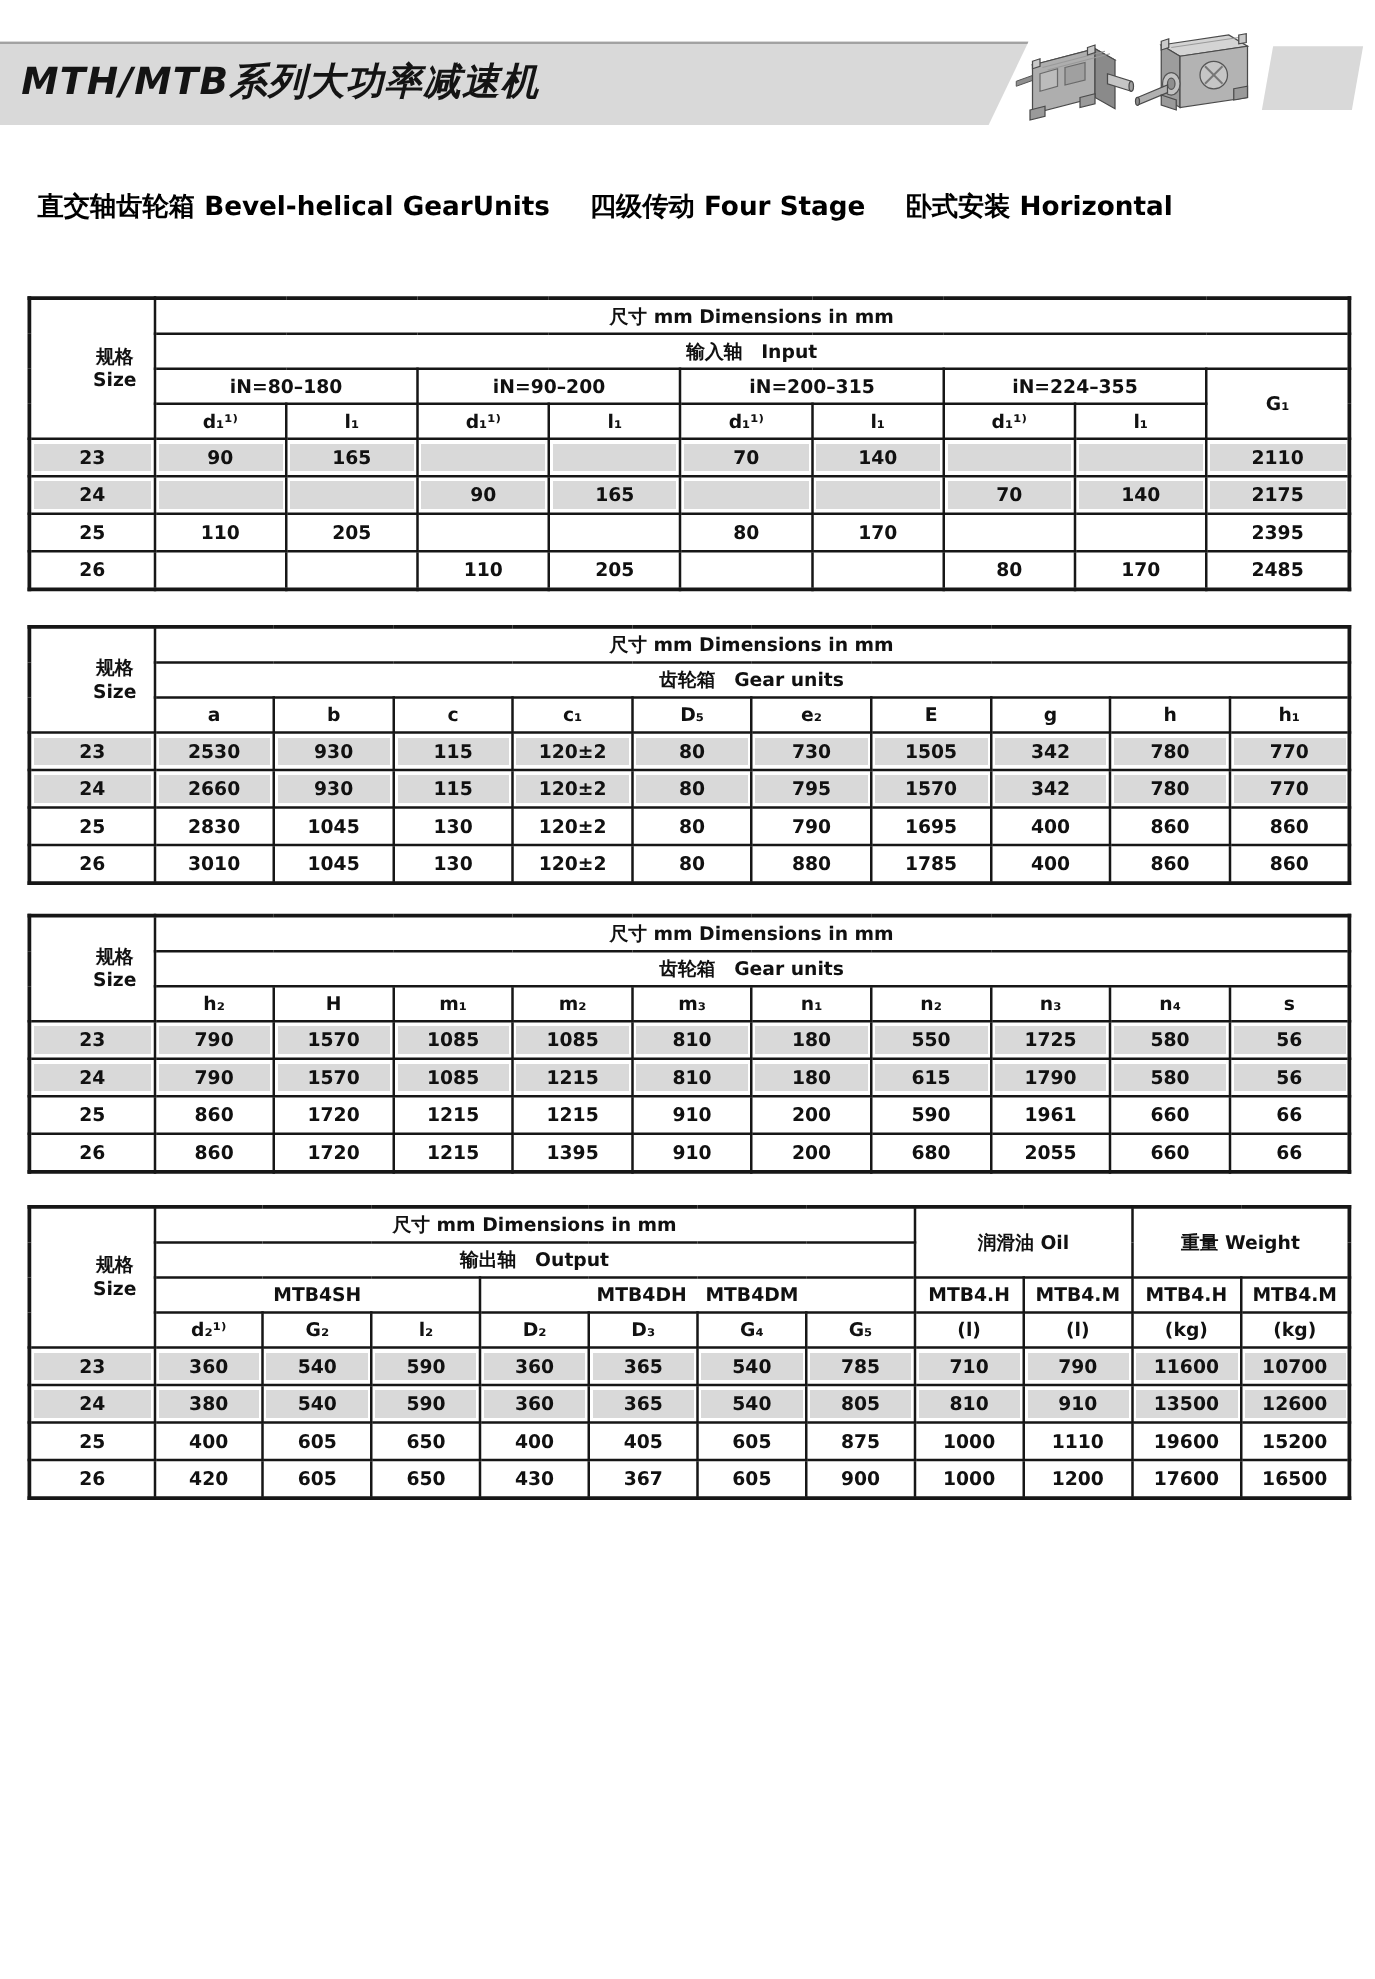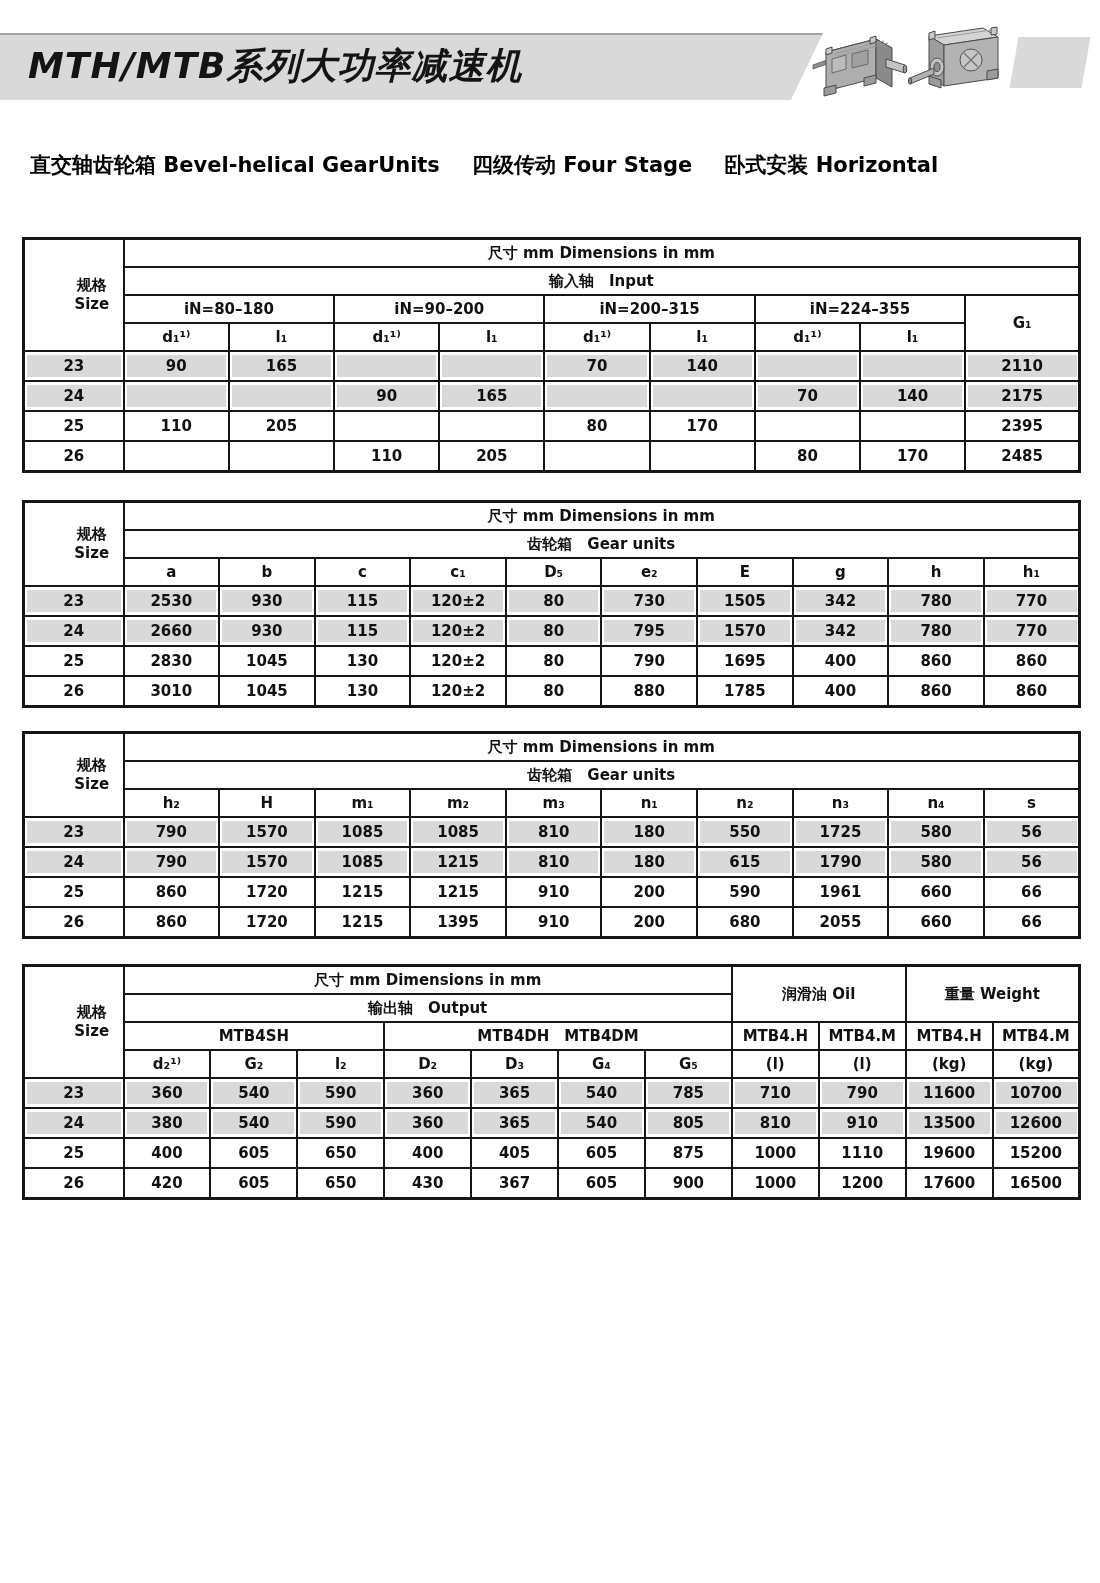--- a/index.html
+++ b/index.html
@@ -8,22 +8,22 @@
     font-family:"DejaVu Sans", sans-serif; color:#111; overflow:hidden;
   }
 
   
   .banner {
     position:absolute; left:0; top:33px; width:823px; height:67px;
     background:linear-gradient(180deg,#a2a2a2 0,#a2a2a2 2px,#d9d9d9 2px);
     clip-path:polygon(0 0,100% 0,96.1% 100%,0 100%);
   }
   .banner-title {
-    position:absolute; left:28px; top:0; line-height:66px;
-    font-size:36px; font-weight:bold; font-style:italic; letter-spacing:1px; color:#141414;
+    position:absolute; left:17px; top:0; line-height:66px;
+    font-size:30px; font-weight:bold; font-style:italic; letter-spacing:1px; color:#141414;
     white-space:nowrap;
   }
   .deco-band {
     position:absolute; left:1014px; top:37px; width:72px; height:51px;
     background:#d9d9d9; transform:skewX(-10deg);
   }
   .gb { position:absolute; }
   .gb1 { left:812px; top:23px; width:96px; height:84px; }
   .gb2 { left:903px; top:18px; width:102px; height:92px; }
 

